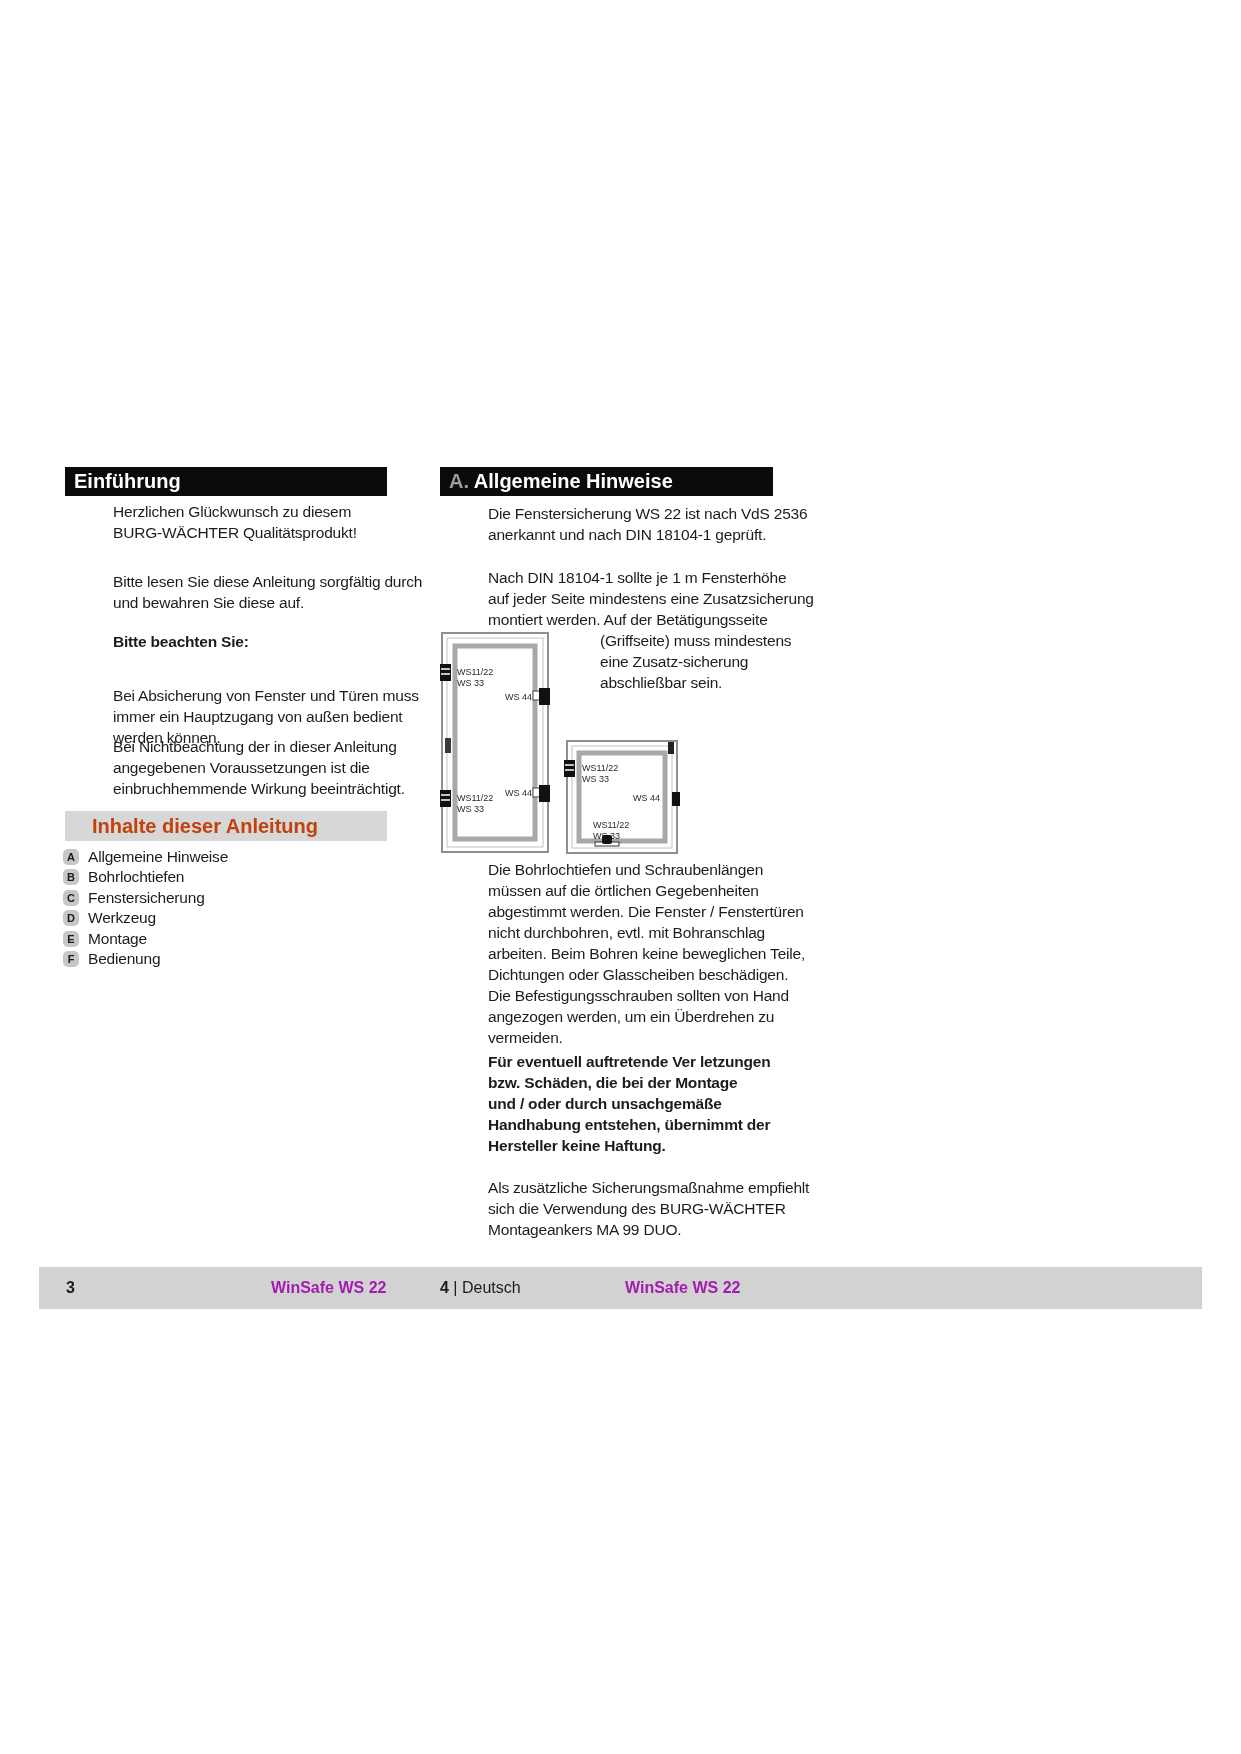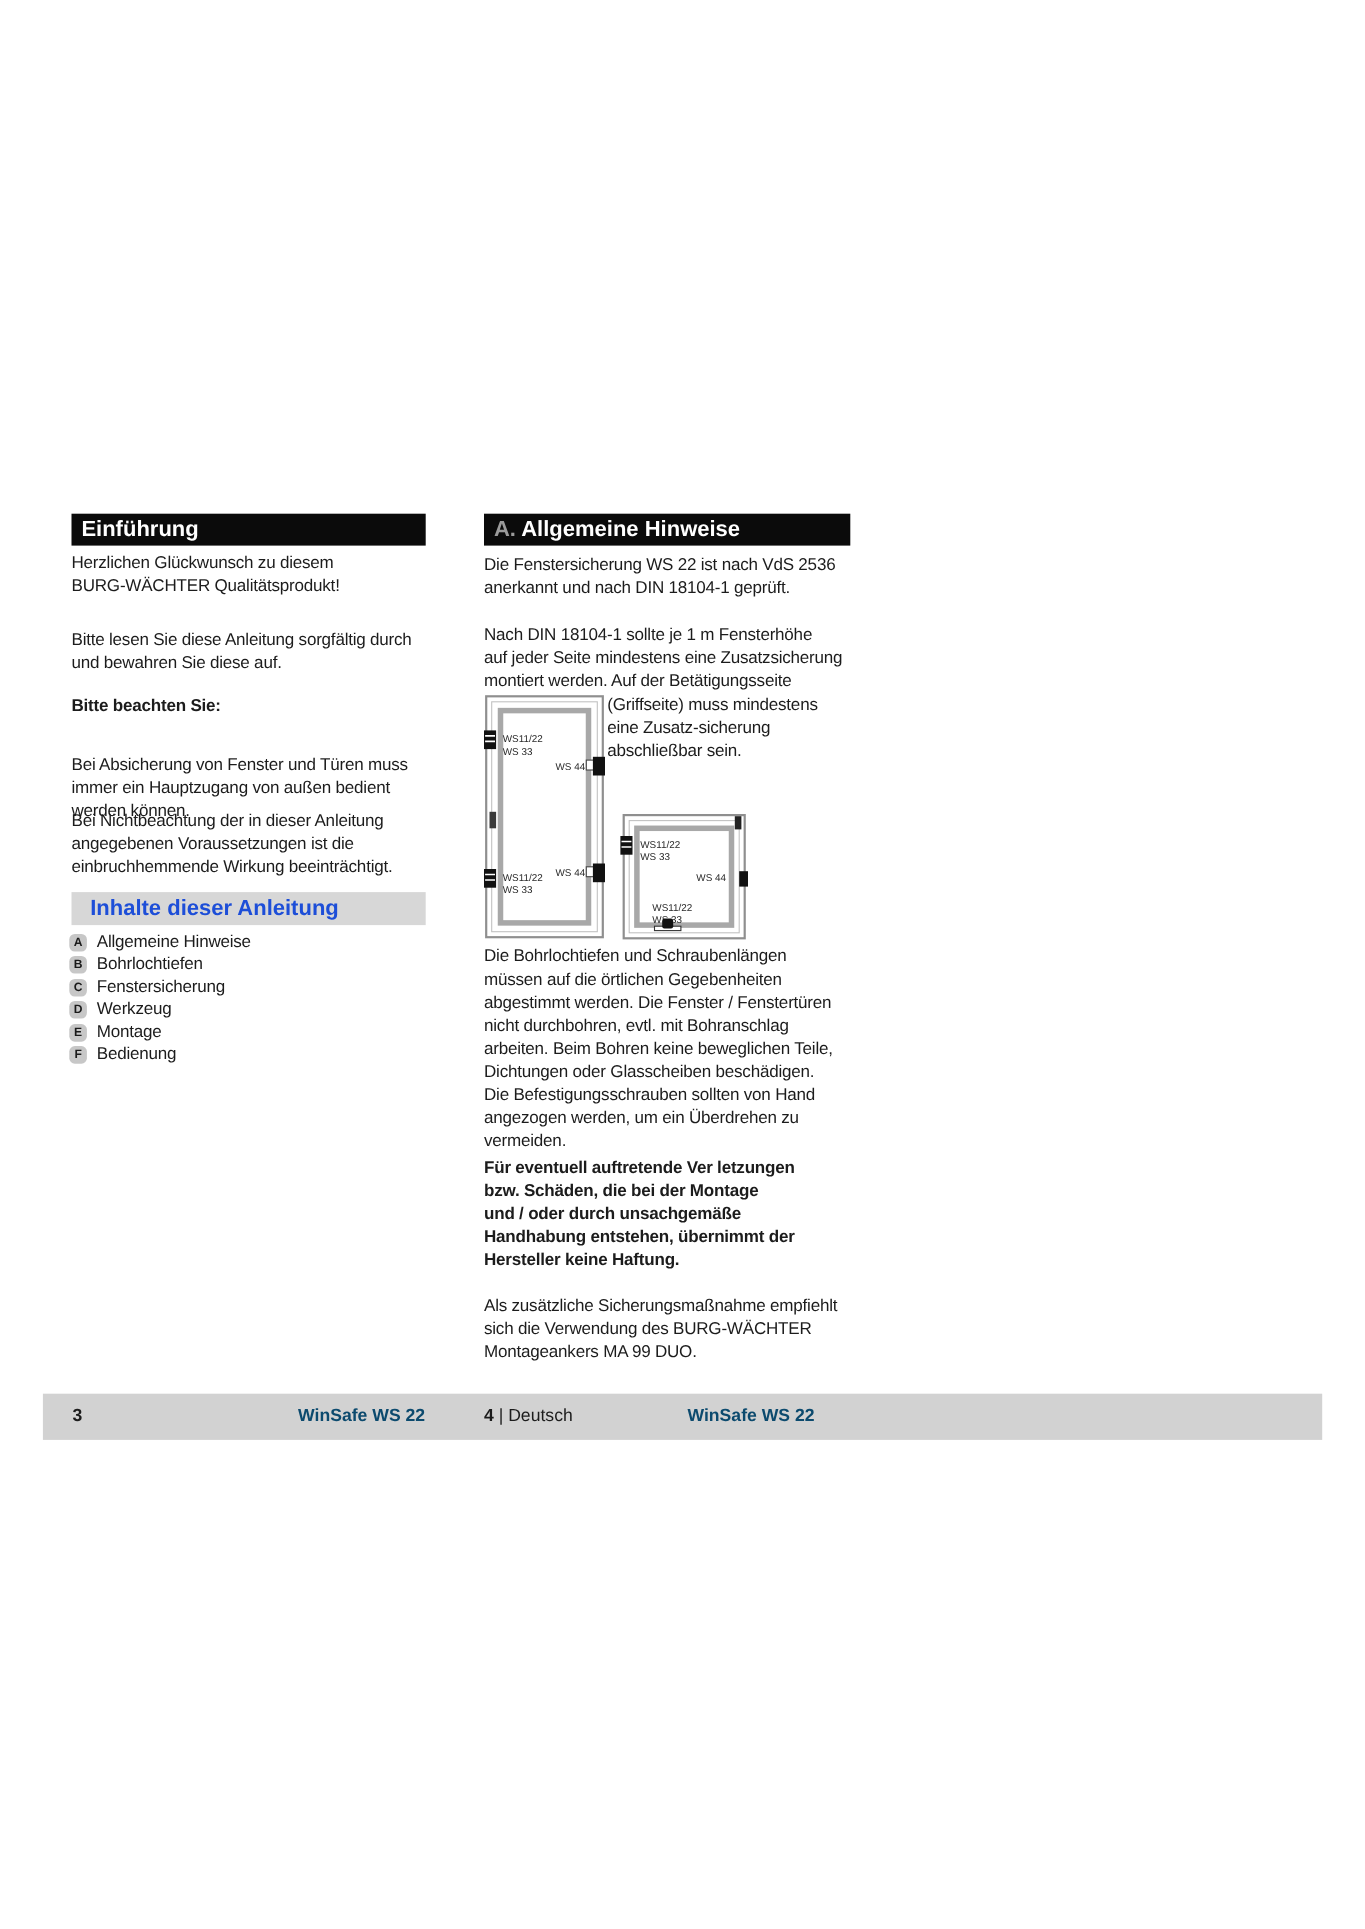--- a/index.html
+++ b/index.html
@@ -1,33 +1,33 @@
 <!DOCTYPE html>
 <html><head>
 <meta charset="utf-8">
 <style>
   html,body{margin:0;padding:0;background:#ffffff;}
   .page{position:relative;width:1241px;height:1732px;background:#ffffff;overflow:hidden;
         font-family:"Liberation Sans",sans-serif;color:#1c1c1c;}
   .abs{position:absolute;}
   .bar-black{background:#0b0b0b;color:#ffffff;font-weight:bold;font-size:20px;
              line-height:29px;padding-left:9px;box-sizing:border-box;}
-  .bar-gray{background:#d7d7d7;color:#1d4ed8;font-weight:bold;font-size:20px;
-            line-height:30px;padding-left:17px;box-sizing:border-box;}
+  .bar-gray{background:#d7d7d7;color:#c2410c;font-weight:bold;font-size:20px;
+            line-height:30px;padding-left:27px;box-sizing:border-box;}
   .hdr-prefix{color:#9b9b9b;}
-  .body-text{font-size:15.5px;line-height:21px;letter-spacing:-0.2px;white-space:pre;}
+  .body-text{font-size:15.5px;line-height:21px;letter-spacing:-0.2px;white-space:pre;margin-left:48px;}
   .bold{font-weight:bold;}
   .toc-row{position:absolute;display:flex;align-items:center;height:18px;}
   .badge{width:16px;height:16px;border-radius:5px;background:#c7c7c7;color:#1a1a1a;
          font-size:11px;font-weight:bold;display:flex;align-items:center;justify-content:center;
          flex:0 0 16px;}
   .toc-label{margin-left:9px;font-size:15.5px;letter-spacing:-0.2px;}
   .footer{background:#d2d2d2;font-size:16px;}
   .footer .item{position:absolute;top:0;line-height:42px;white-space:pre;}
-  .footer .brand{color:#0c4a6e;font-weight:bold;}
+  .footer .brand{color:#a21caf;font-weight:bold;}
   svg text{font-family:"Liberation Sans",sans-serif;font-size:9px;fill:#2a2a2a;}
 </style>
 </head>
 <body>
 
 <div class="page">
 
   <div class="abs bar-black" style="left:65px;top:467px;width:322px;height:29px;">
     <span>Einführung</span>
   </div>

